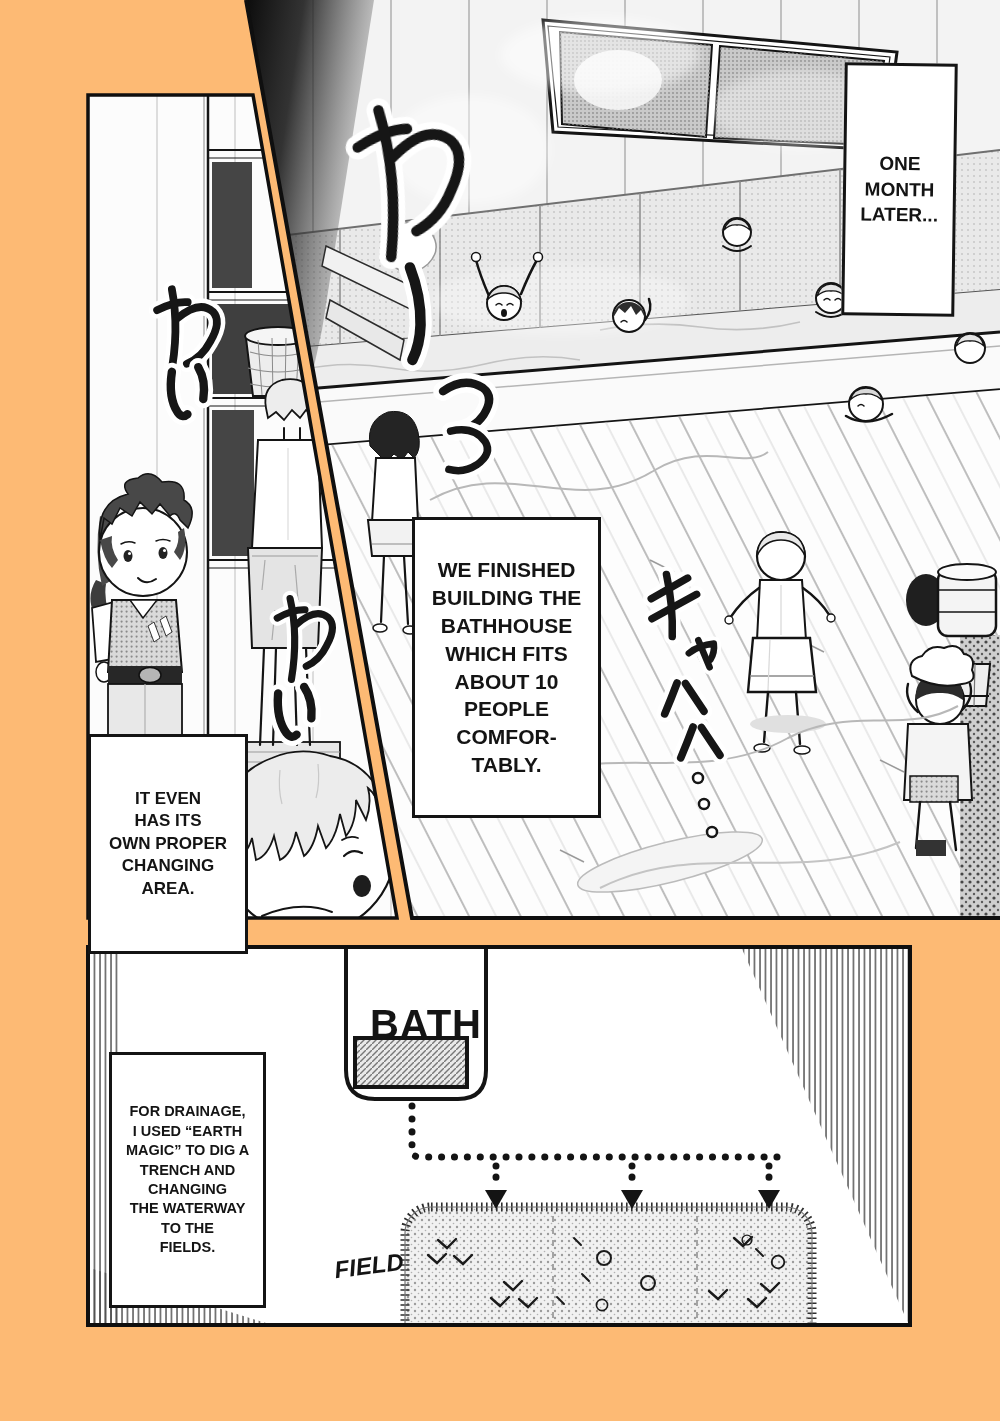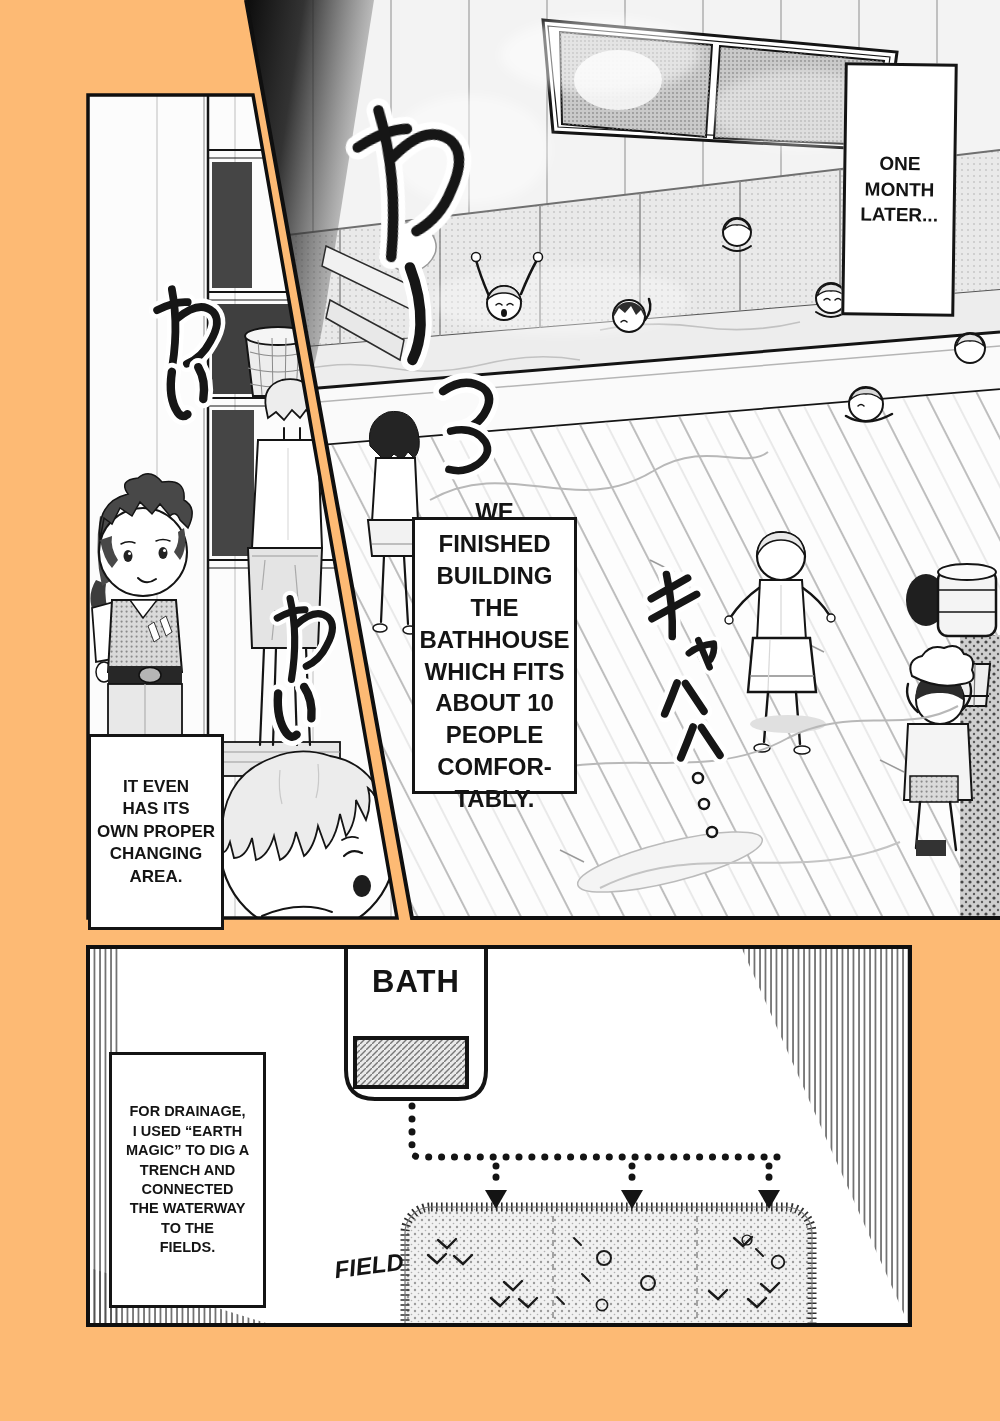--- a/index.html
+++ b/index.html
@@ -4,25 +4,25 @@
 <style>
   html,body{margin:0;padding:0;background:#ffffff;}
   .page{position:relative;width:1000px;height:1421px;background:#fdba74;overflow:hidden;
         font-family:"Liberation Sans",sans-serif;color:#151515;}
   .art{position:absolute;left:0;top:0;z-index:1;}
   .caption{position:absolute;z-index:3;background:#ffffff;border:3px solid #141414;
            display:flex;align-items:center;justify-content:center;text-align:center;
            white-space:pre-line;font-weight:700;color:#141414;}
   .cap-time{left:843px;top:63px;width:103px;height:243px;font-size:19px;line-height:1.35;
             transform:rotate(0.8deg);padding:2px;}
-  .cap-narr{left:412px;top:517px;width:153px;height:265px;font-size:24px;line-height:1.33;padding:3px;}
-  .cap-chg{left:88px;top:734px;width:124px;height:184px;font-size:17px;line-height:1.32;padding:3px;}
+  .cap-narr{left:412px;top:517px;width:153px;height:265px;font-size:21px;line-height:1.33;padding:15px;}
+  .cap-chg{left:88px;top:734px;width:124px;height:184px;font-size:17px;line-height:1.32;padding:15px;}
   .cap-drain{left:109px;top:1052px;width:147px;height:246px;font-size:14.5px;line-height:1.34;padding:2px;}
   .diagram-label{position:absolute;z-index:3;font-weight:800;color:#141414;text-align:center;}
-  .lbl-bath{left:350px;top:958px;width:132px;height:48px;font-size:31px;letter-spacing:1px;line-height:48px;}
+  .lbl-bath{left:350px;top:1000px;width:132px;height:48px;font-size:40px;letter-spacing:1px;line-height:48px;text-align:right;}
   .lbl-field{left:324px;top:1248px;width:90px;height:36px;font-size:24px;font-style:italic;
              transform:rotate(-7deg);line-height:36px;}
   .sfx-w{stroke:#ffffff;fill:none;stroke-linecap:round;stroke-linejoin:round;}
   .sfx-b{stroke:#161616;fill:none;stroke-linecap:round;stroke-linejoin:round;}
   .ln{stroke:#141414;fill:none;stroke-linecap:round;}
 </style>
 </head>
 <body>
 
 <div class="page">
@@ -465,20 +465,20 @@
 TABLY.</div>
   <div class="caption cap-chg">IT EVEN
 HAS ITS
 OWN PROPER
 CHANGING
 AREA.</div>
   <div class="caption cap-drain">FOR DRAINAGE,
 I USED “EARTH
 MAGIC” TO DIG A
 TRENCH AND
-CONNECTED
+CHANGING
 THE WATERWAY
 TO THE
 FIELDS.</div>
 
   <div class="diagram-label lbl-bath">BATH</div>
   <div class="diagram-label lbl-field">FIELD</div>
 </div>
 
 </body></html>

